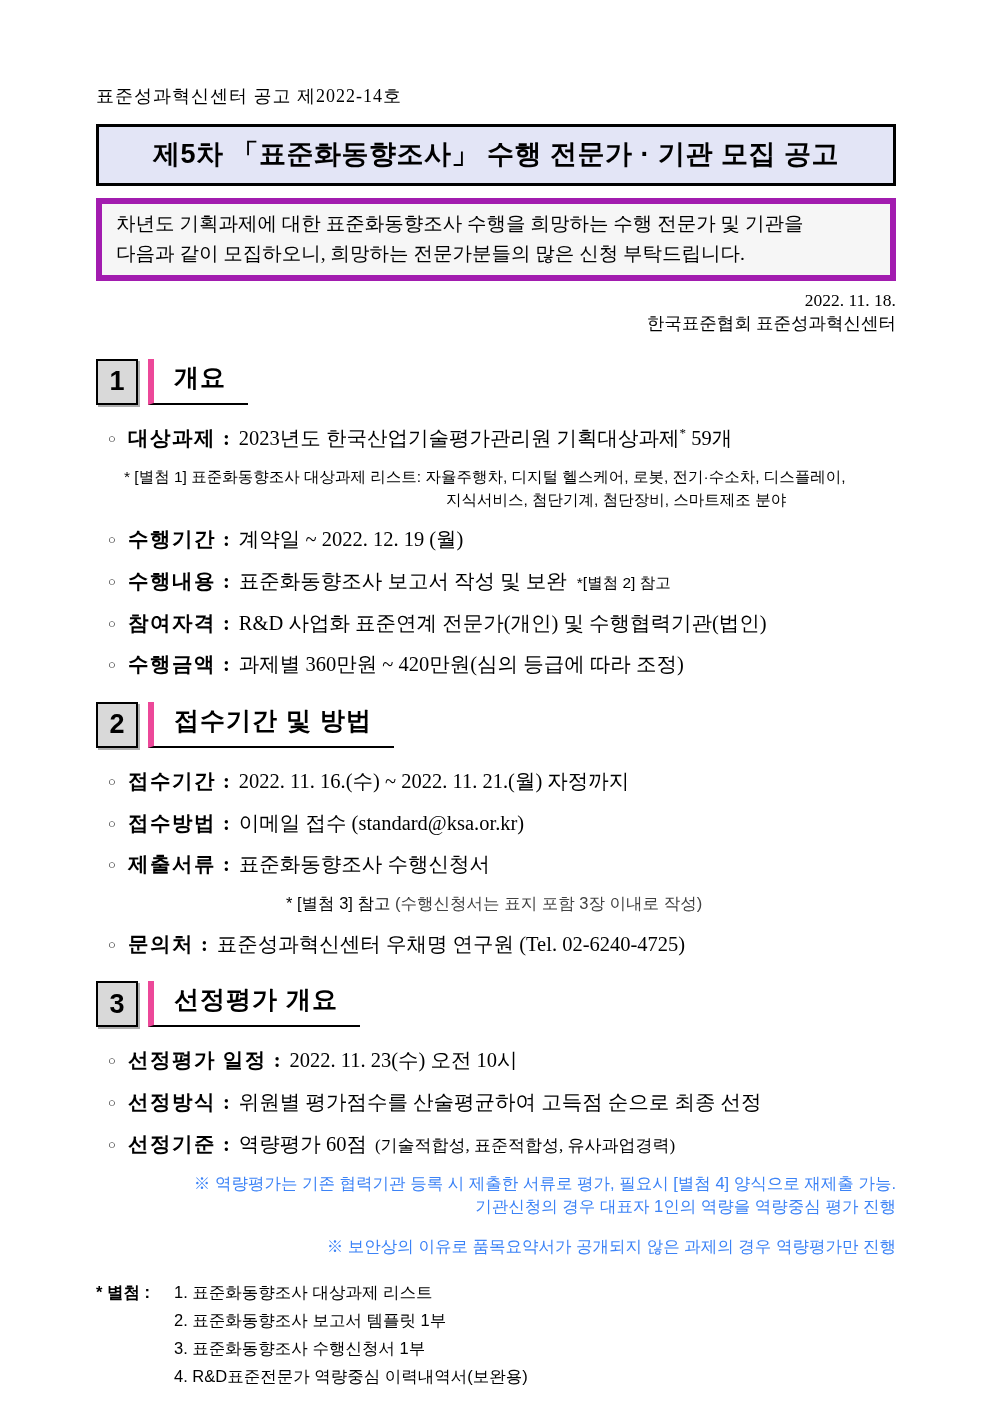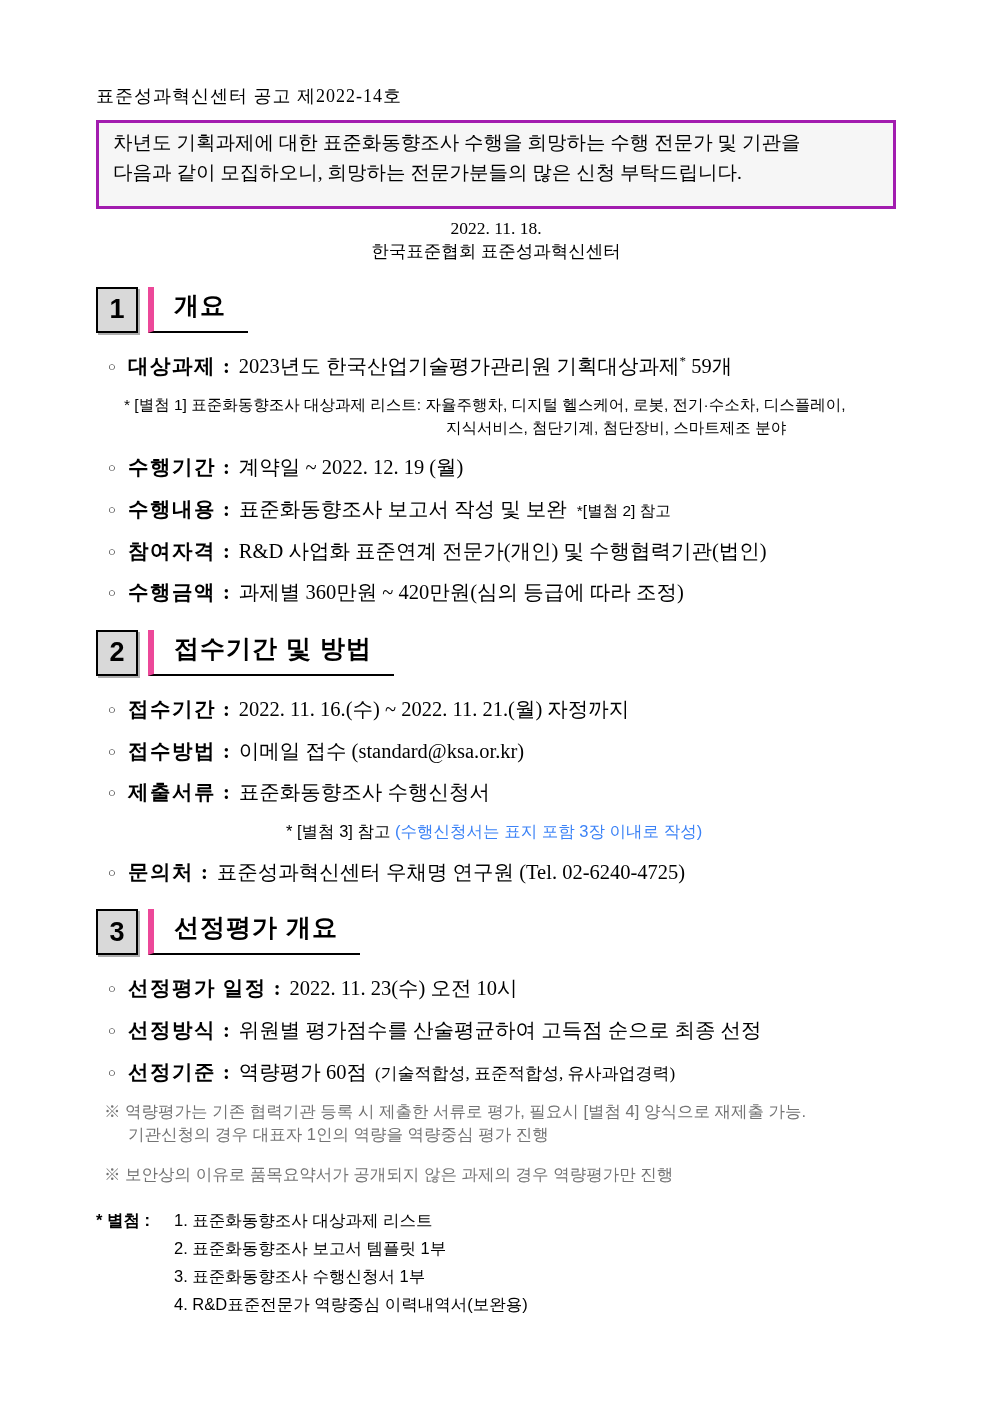--- a/index.html
+++ b/index.html
@@ -21,27 +21,27 @@
     text-align: center;
     padding: 9px 4px 11px 4px;
   }
   .title-box .t {
     font-family: "Liberation Sans", sans-serif;
     font-weight: bold; font-size: 27px; letter-spacing: 0.5px;
   }
 
   .intro-box {
     margin-top: 12px;
-    border: 3px solid #a21caf;
+    border: 6px solid #a21caf;
     background: #f6f6f6;
-    padding: 5px 14px 19px 14px;
+    padding: 5px 14px 7px 14px;
     font-size: 19.5px; line-height: 1.52;
   }
 
-  .meta { text-align: center; margin-top: 8px; font-size: 17.5px; line-height: 1.3; }
+  .meta { text-align: right; margin-top: 8px; font-size: 17.5px; line-height: 1.3; }
 
   .section-header { display: flex; align-items: stretch; margin: 24px 0 20px 0; }
   .num-box {
     width: 42px; min-height: 46px;
     border: 2px solid #000; background: #d9d9d9;
     display: flex; align-items: center; justify-content: center;
     font-family: "Liberation Sans", sans-serif;
     font-weight: bold; font-size: 27px;
     box-shadow: 2px 2px 0 rgba(120,120,120,0.6);
     flex: none;
@@ -75,48 +75,51 @@
     font-size: 15.5px; line-height: 1.45;
     margin: 6px 0 14px 28px;
   }
   .subnote .l2 { margin-left: 322px; }
 
   .doc-subnote {
     font-family: "Liberation Sans", sans-serif;
     font-size: 16.5px;
     margin: 10px 0 16px 190px;
   }
-  .blue { color: #3b82f6; }
+  .blue { color: #404040; }
 
   .criteria2 { margin: 6px 0 10px 188px; font-size: 20.5px; }
 
   .note-blue {
     font-family: "Liberation Sans", sans-serif;
     font-size: 16.5px; line-height: 1.4;
-    color: #737373;
+    color: #3b82f6;
     margin: 14px 0 0 8px;
-    padding-left: 24px; text-indent: -24px;
+    padding-left: 24px; text-indent: -24px; text-align: right;
   }
   .note-blue.second { margin-top: 16px; }
 
   .attachments {
     display: flex; margin-top: 20px;
     font-family: "Liberation Sans", sans-serif;
     font-size: 16.5px; line-height: 1.7;
   }
   .attachments .att-label { font-weight: bold; white-space: nowrap; width: 78px; flex: none; }
   .attachments .att-items div { }
 </style>
 </head>
 <body>
 
 <div class="page">
 
   <div class="doc-number">표준성과혁신센터 공고 제2022-14호</div>
 
+  <div class="title-box">
+    <span class="t">제5차 「표준화동향조사」 수행 전문가 · 기관 모집 공고</span>
+  </div>
 
   <div class="intro-box">
     <div>차년도 기획과제에 대한 표준화동향조사 수행을 희망하는 수행 전문가 및 기관을</div>
     <div>다음과 같이 모집하오니, 희망하는 전문가분들의 많은 신청 부탁드립니다.</div>
   </div>
 
   <div class="meta">
     <div>2022. 11. 18.</div>
     <div>한국표준협회 표준성과혁신센터</div>
   </div>

